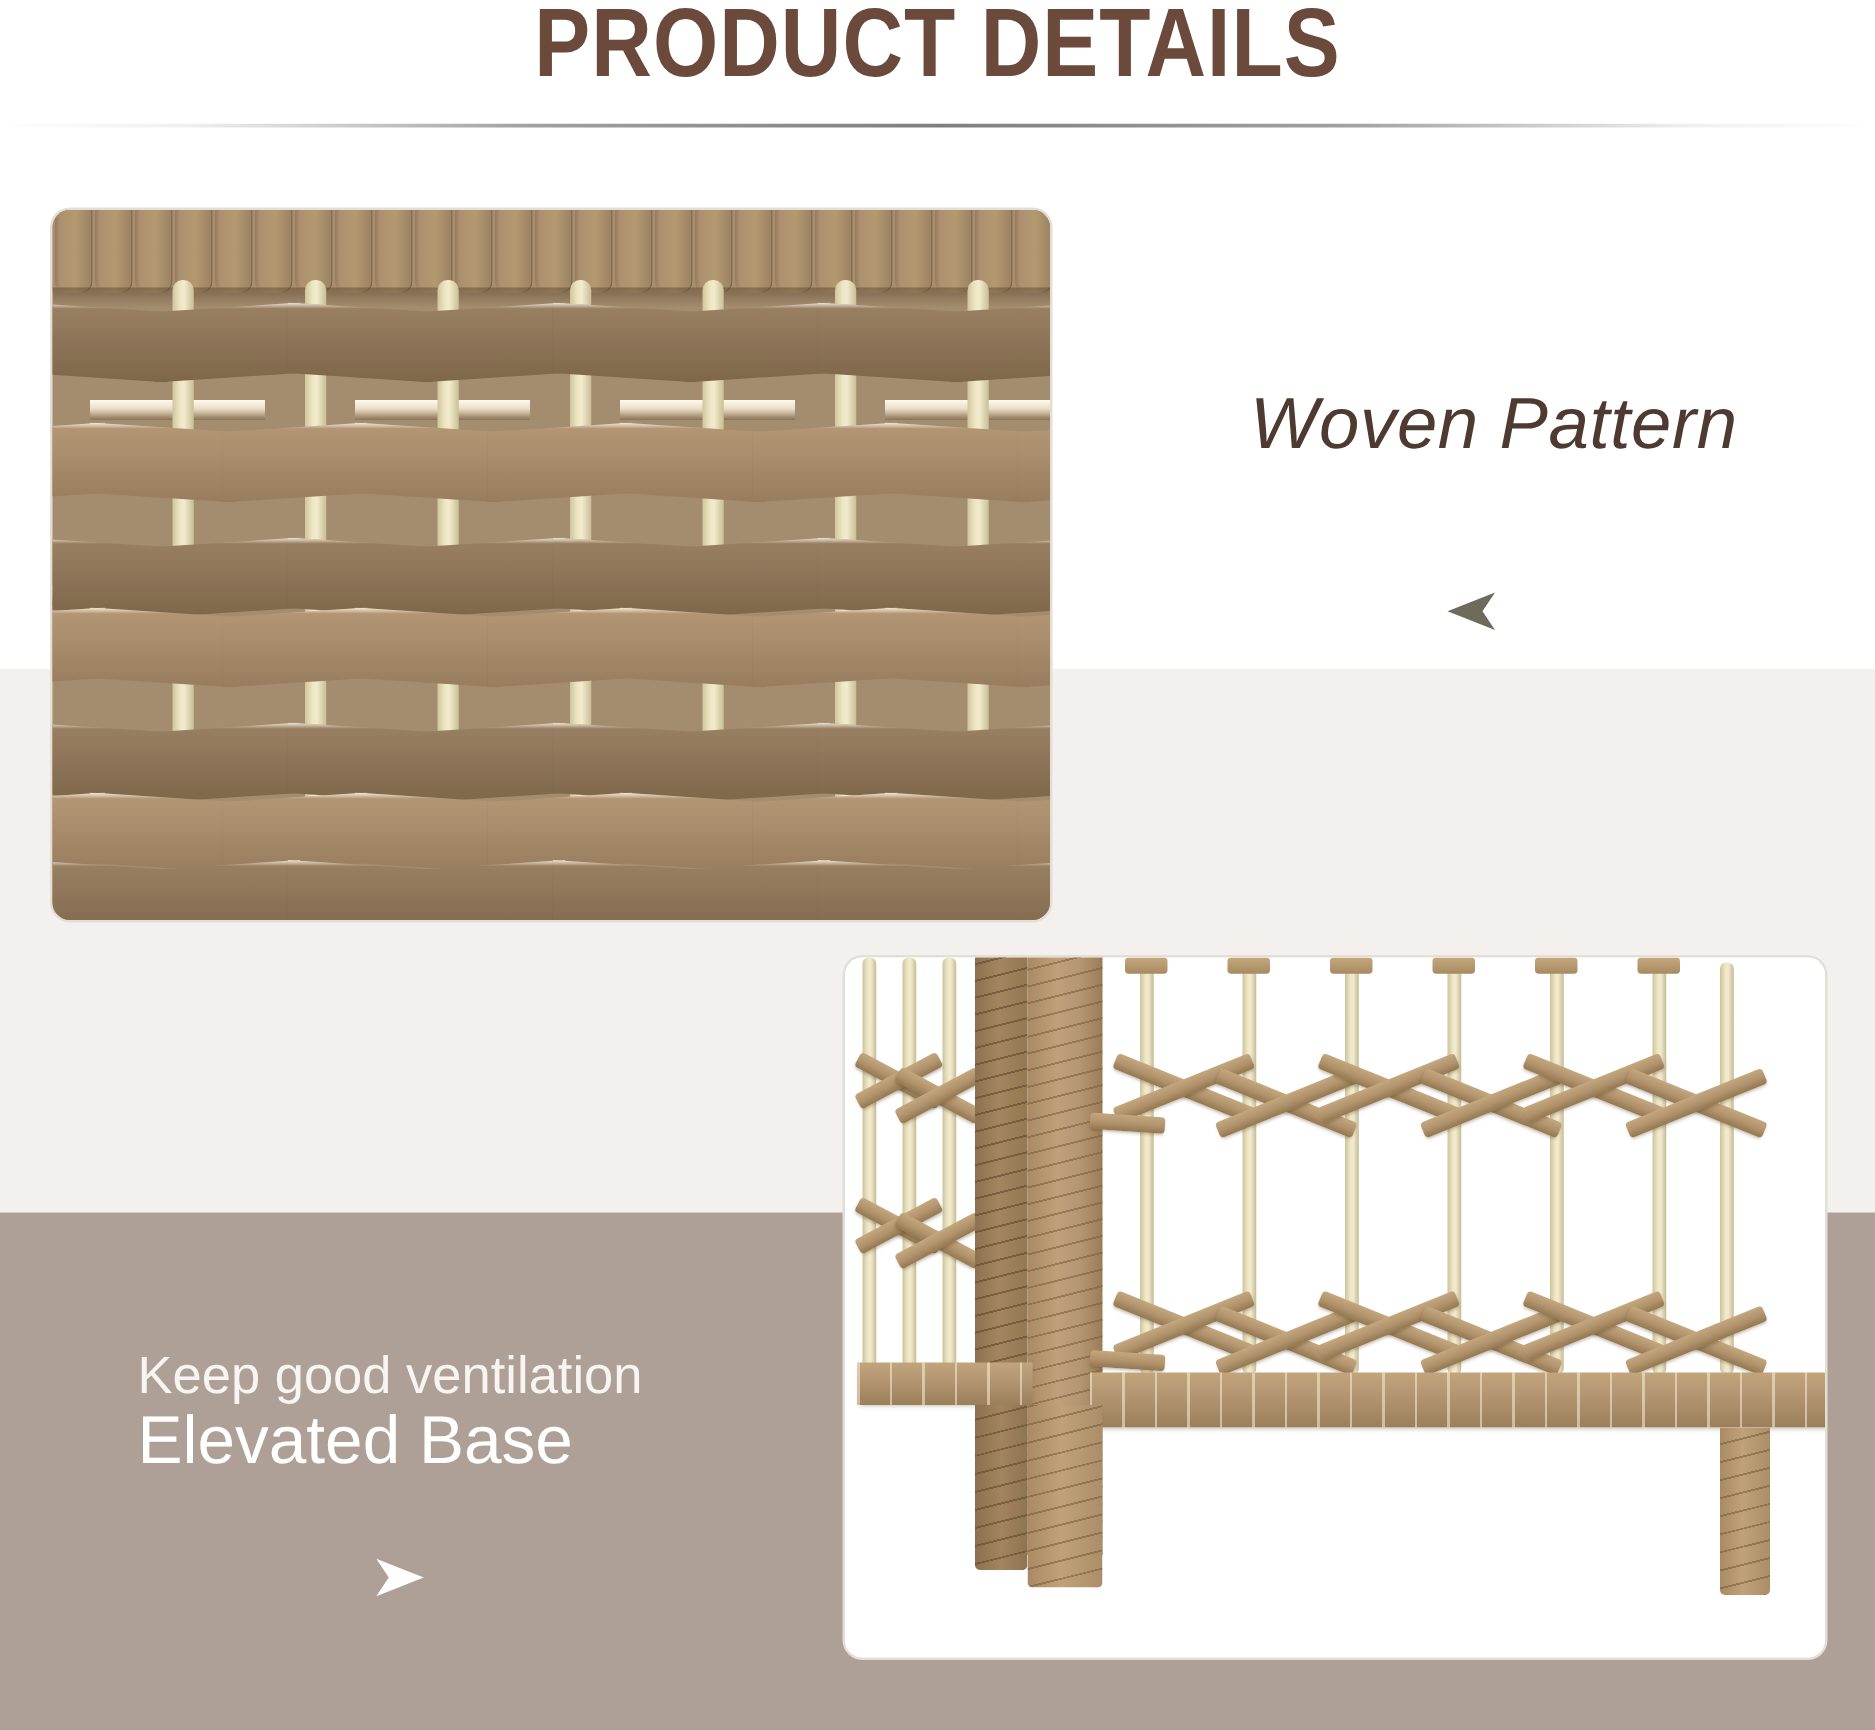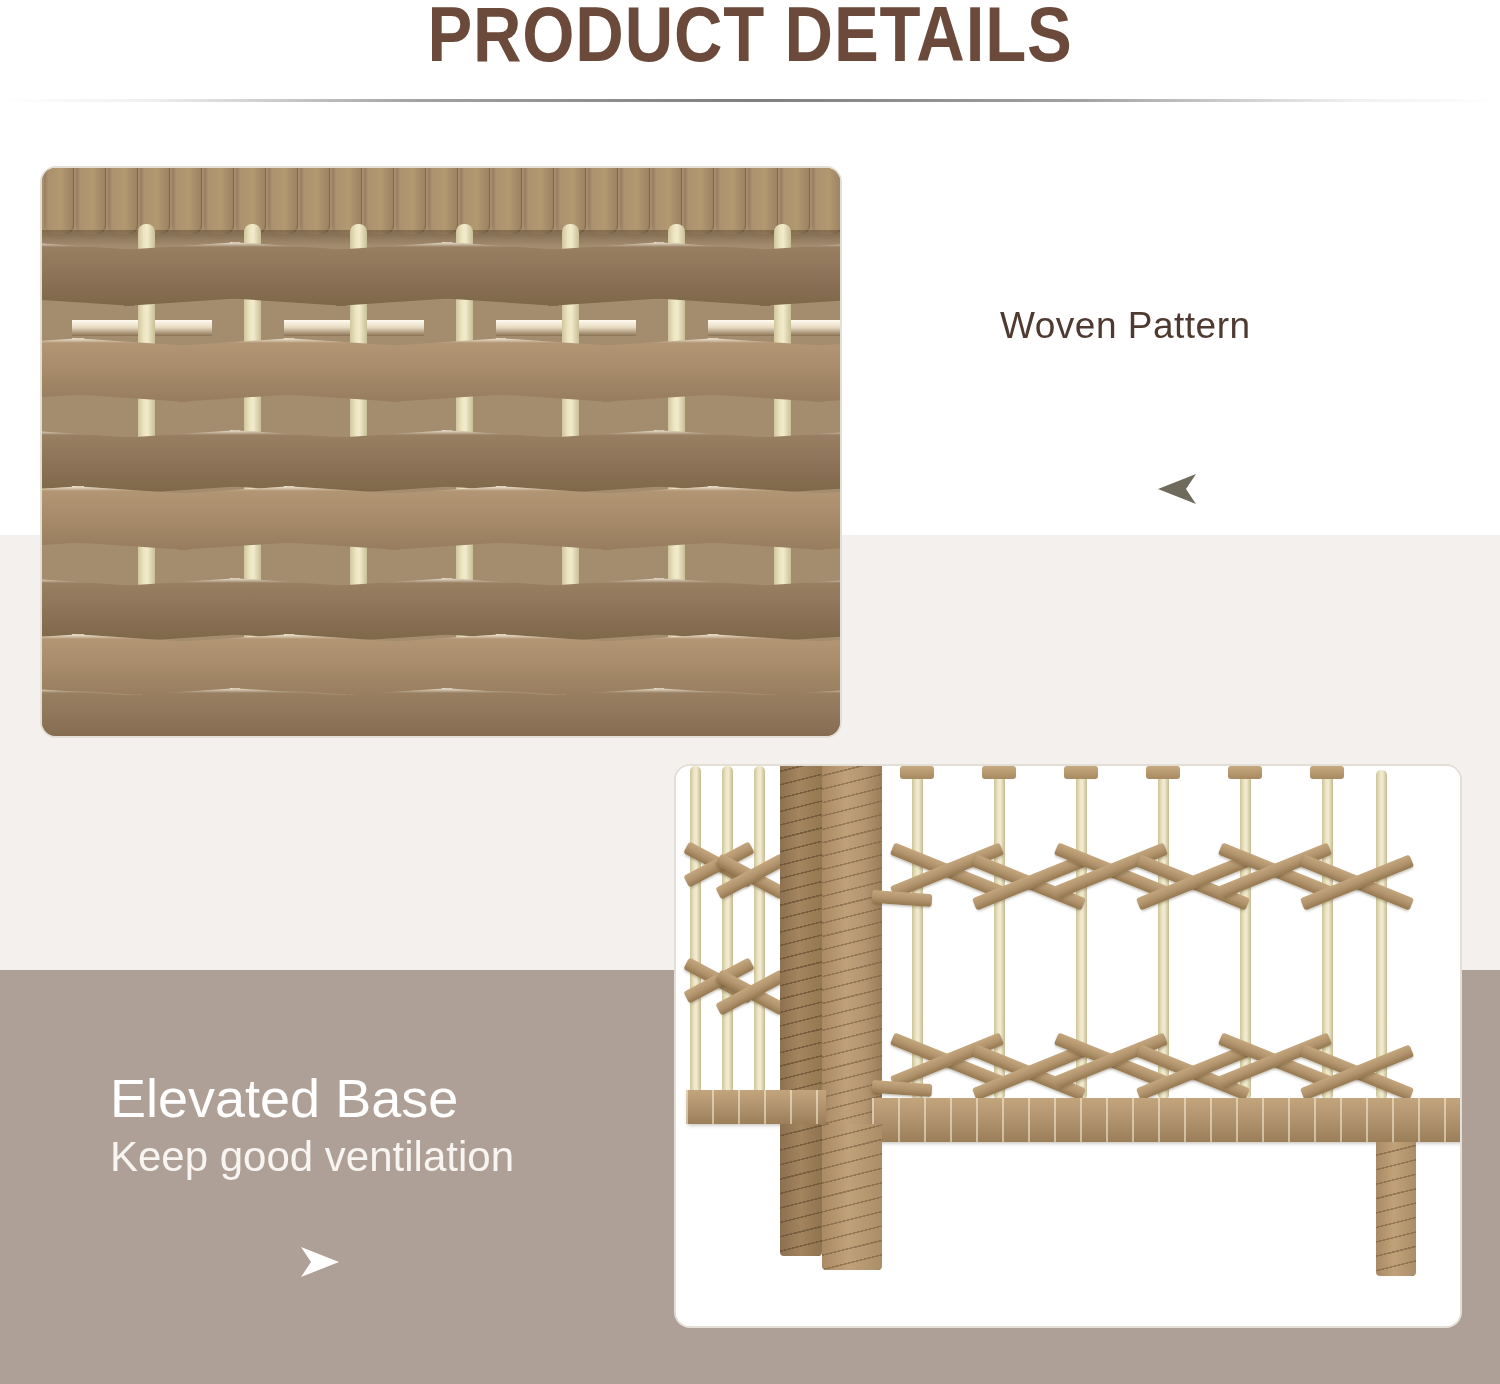--- a/index.html
+++ b/index.html
@@ -180,21 +180,21 @@
     background:
       repeating-linear-gradient(-14deg,
         rgba(92,70,42,.55) 0 1.5px,
         rgba(92,70,42,0) 1.5px 14px),
       linear-gradient(to right,#8c7050 0%,#a2845e 50%,#8f7450 100%);
   }
 
   
   #caption-woven{
     position:absolute;left:1000px;top:305px;z-index:6;
-    font-size:37px;color:#4e3a31;letter-spacing:.5px;white-space:nowrap;
+    font-size:58px;color:#4e3a31;letter-spacing:.5px;white-space:nowrap;font-style:italic;
   }
   #arrow-woven{position:absolute;left:1156px;top:472px;z-index:6;}
   #caption-elevated{position:absolute;left:110px;top:1070px;z-index:6;width:520px;}
   #elevated-title{
     font-size:54px;color:#ffffff;line-height:1.05;white-space:nowrap;
   }
   #elevated-sub{
     font-size:42px;color:#f7f4f1;line-height:1.15;margin-top:6px;white-space:nowrap;
   }
   #arrow-elevated{position:absolute;left:295px;top:1245px;z-index:6;}
@@ -427,21 +427,21 @@
 
 <div id="caption-woven">Woven Pattern</div>
 
 <div id="arrow-woven">
   <svg width="46" height="34" viewBox="0 0 46 34" aria-hidden="true">
     <path d="M2 17 L40 2 L30 17 L40 32 Z" fill="#6E6A5C"></path>
   </svg>
 </div>
 
 <div id="caption-elevated">
+  <div id="elevated-sub">Keep good ventilation</div>
   <div id="elevated-title">Elevated Base</div>
-  <div id="elevated-sub">Keep good ventilation</div>
 </div>
 
 <div id="arrow-elevated">
   <svg width="46" height="34" viewBox="0 0 46 34" aria-hidden="true">
     <path d="M44 17 L6 2 L16 17 L6 32 Z" fill="#FFFFFF"></path>
   </svg>
 </div>
 
 </body></html>

